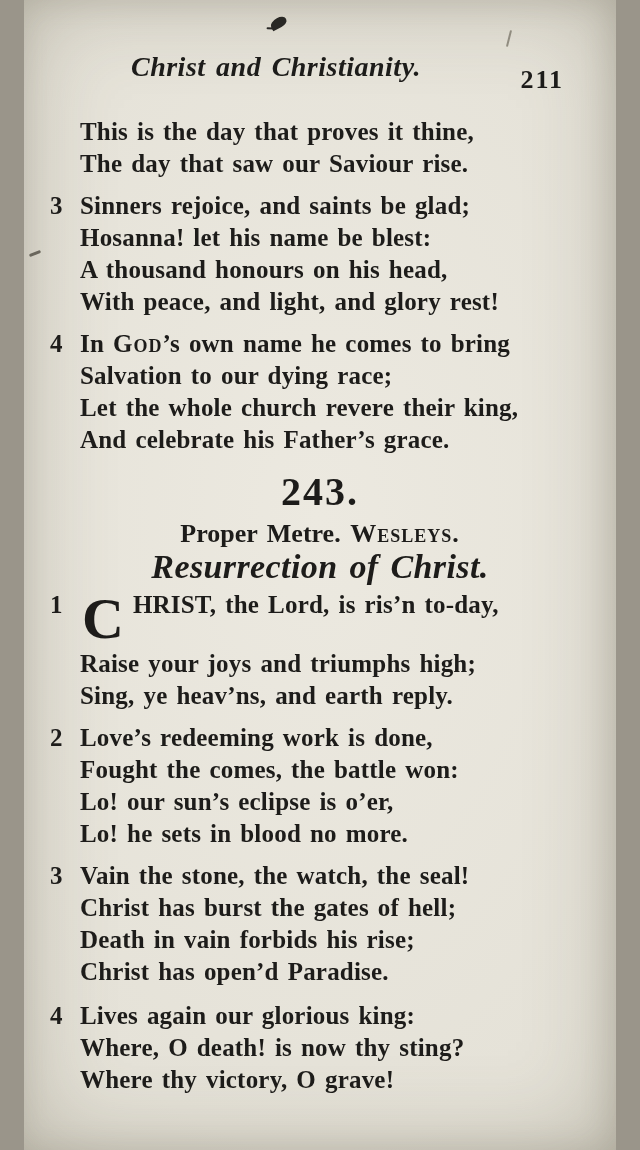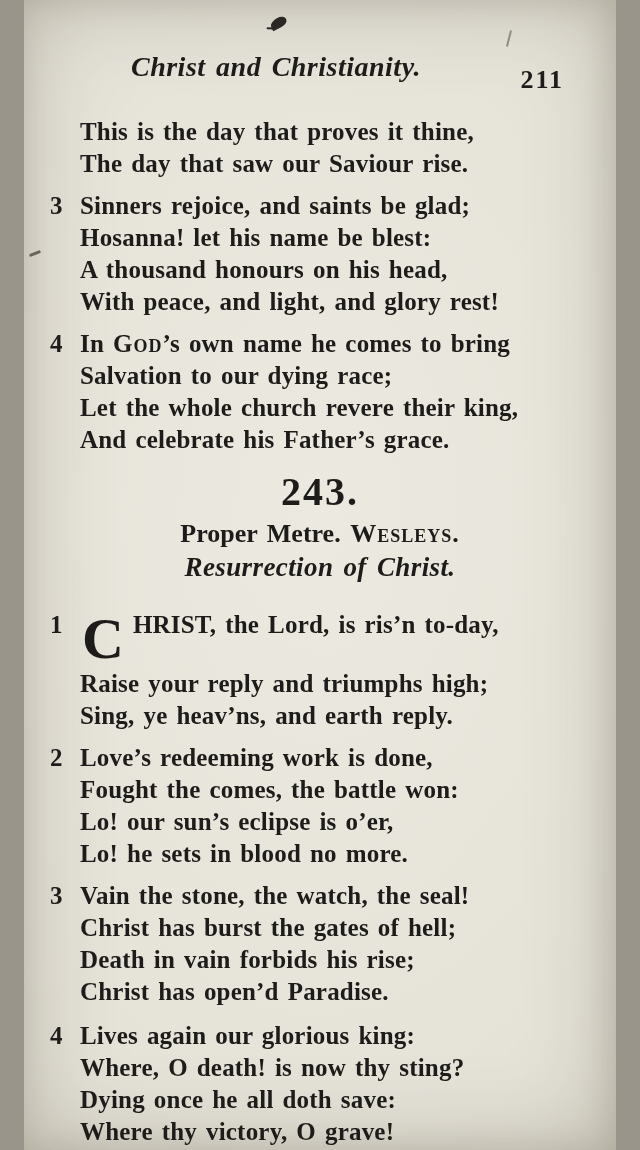--- a/index.html
+++ b/index.html
@@ -52,22 +52,22 @@
   .lines{flex:1;}
   .no-num{padding-left:30px;}
   .smallcaps{font-variant:small-caps;letter-spacing:1px;}
   
   .hymn-number{
     text-align:center;font-size:40px;line-height:44px;
     margin:14px 0 4px 0;letter-spacing:2px;
   }
   .meter-line{text-align:center;font-size:26px;line-height:32px;word-spacing:3px;}
   .hymn-title{
-    text-align:center;font-style:italic;font-size:27px;line-height:34px;
-    margin-bottom:25px;word-spacing:3px;letter-spacing:.4px;
+    text-align:center;font-style:italic;font-size:34px;line-height:34px;
+    margin-bottom:5px;word-spacing:3px;letter-spacing:.4px;
   }
   
   .dropcap-wrap{display:flex;align-items:flex-start;}
   .dropcap{
     font-size:58px;line-height:58px;margin:1px 9px 0 2px;font-weight:600;
   }
 </style>
 </head>
 <body>
 
@@ -117,21 +117,21 @@
 
     <div class="stanza">
       <span class="num">1</span>
       <div class="lines">
         <div class="dropcap-wrap">
           <span class="dropcap">C</span>
           <div>
             <div class="line">HRIST, the Lord, is ris’n to-day,</div>
           </div>
         </div>
-        <div class="line">Raise your reply and triumphs high;</div>
+        <div class="line">Raise your joys and triumphs high;</div>
         <div class="line">Sing, ye heav’ns, and earth reply.</div>
       </div>
     </div>
 
     <div class="stanza">
       <span class="num">2</span>
       <div class="lines">
         <div class="line">Love’s redeeming work is done,</div>
         <div class="line">Fought the comes, the battle won:</div>
         <div class="line">Lo! our sun’s eclipse is o’er,</div>
@@ -147,19 +147,18 @@
         <div class="line">Death in vain forbids his rise;</div>
         <div class="line">Christ has open’d Paradise.</div>
       </div>
     </div>
 
     <div class="stanza">
       <span class="num">4</span>
       <div class="lines">
         <div class="line">Lives again our glorious king:</div>
         <div class="line">Where, O death! is now thy sting?</div>
-        <div class="line">Dying once he all doth save:</div>
         <div class="line">Where thy victory, O grave!</div>
       </div>
     </div>
 
   </div>
 </div>
 
 </body></html>

